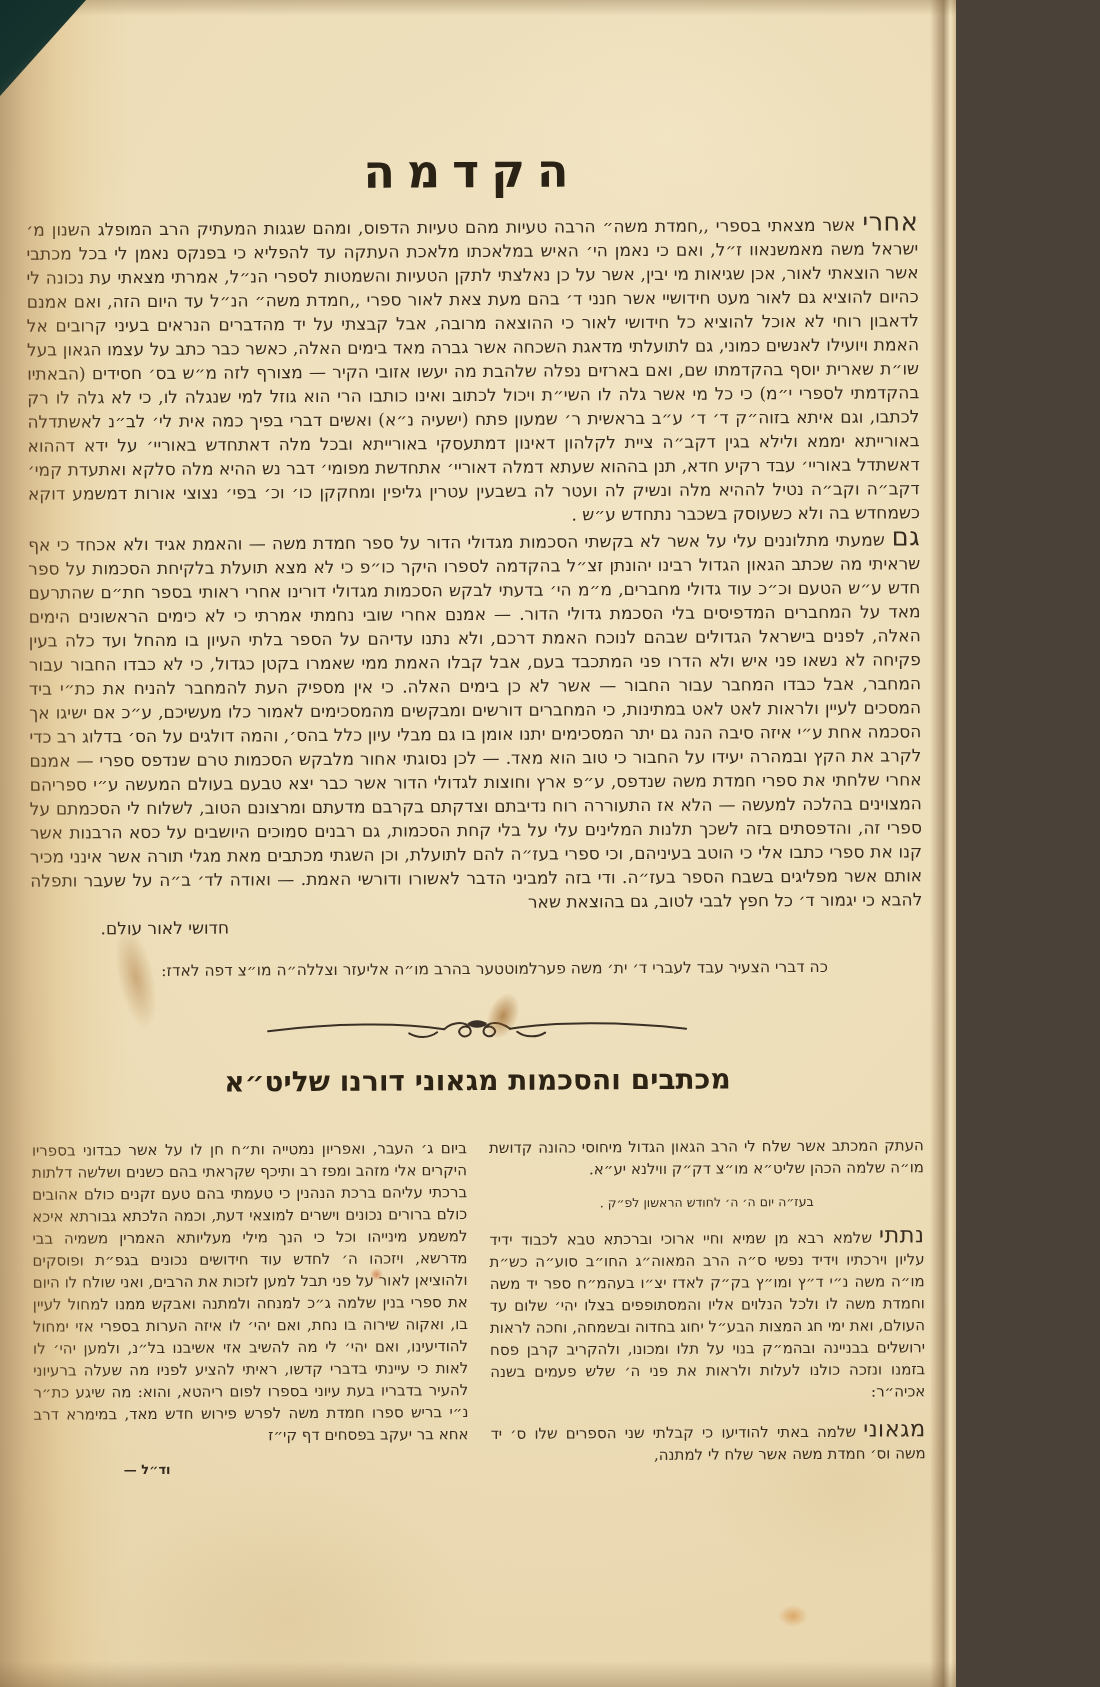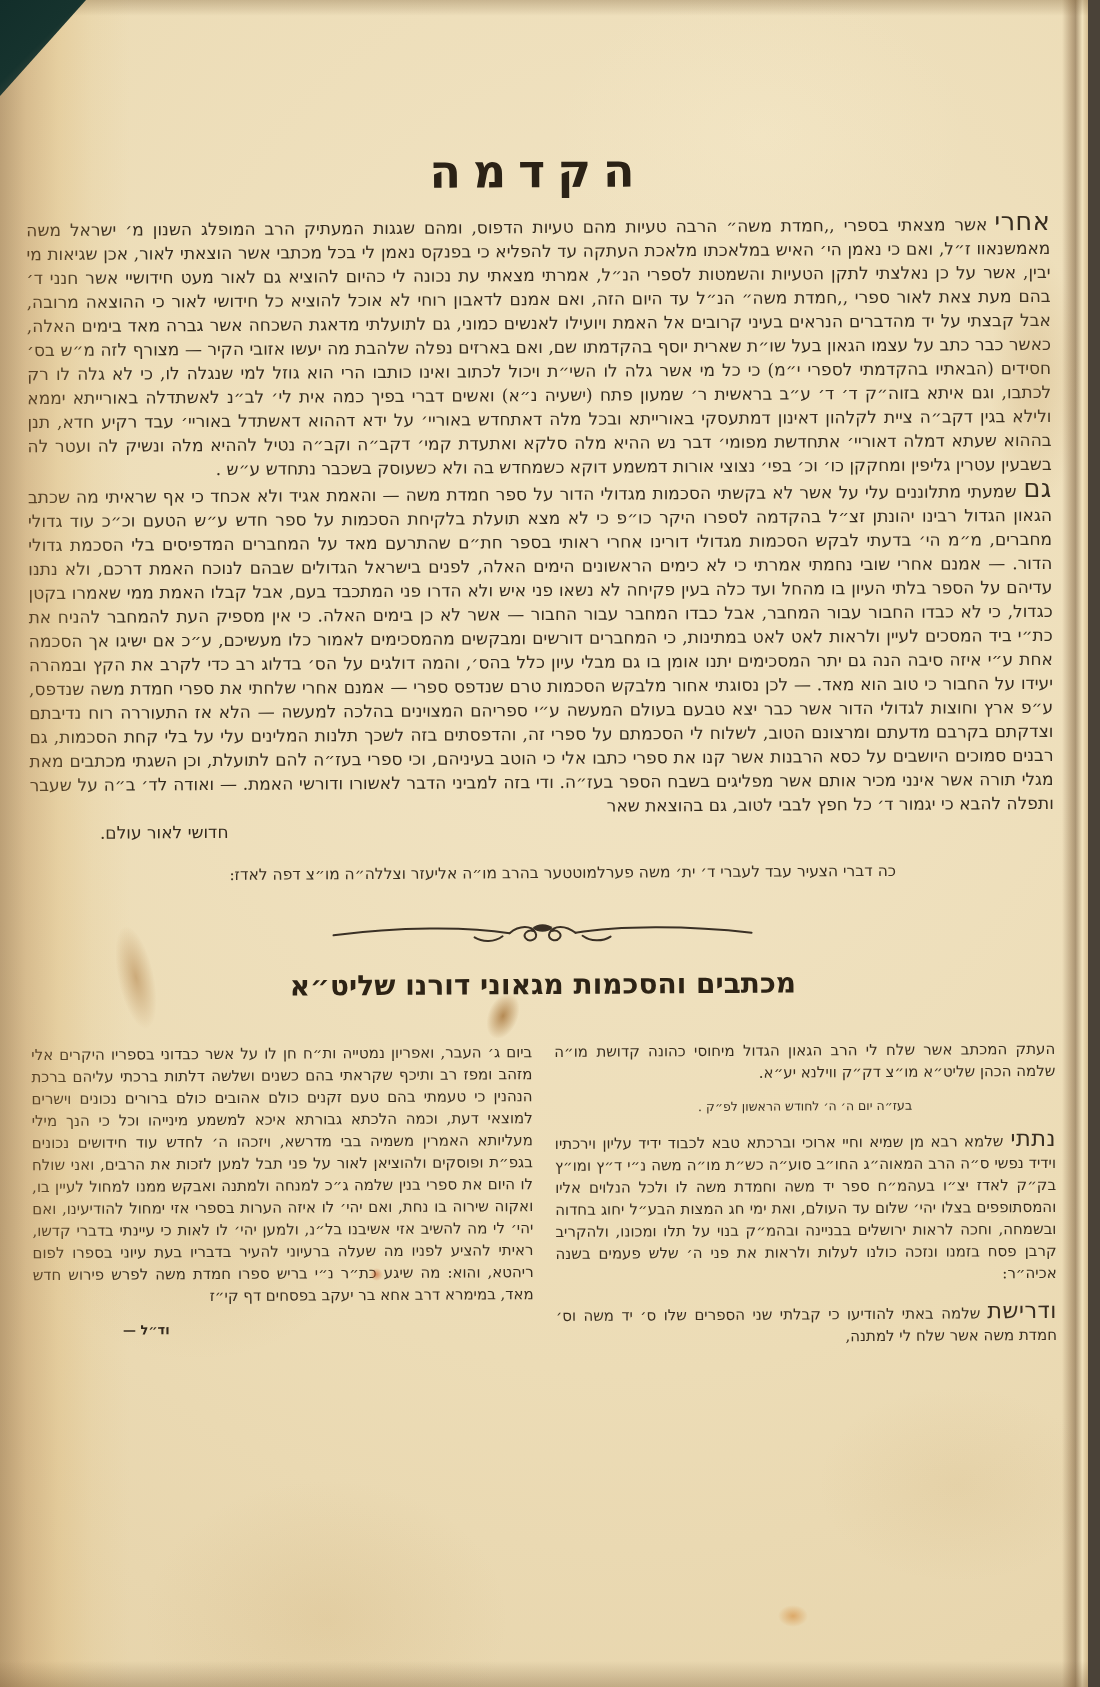--- a/index.html
+++ b/index.html
@@ -1,18 +1,18 @@
 <!DOCTYPE html>
 <html lang="he"><head>
 <meta charset="utf-8">
 <style>
   html,body{margin:0;padding:0;background:#4a4238;}
   .sheet{
     position:relative;
-    width:1088px;height:1687px;
+    width:956px;height:1687px;
     overflow:hidden;
     background:
       radial-gradient(170% 130% at 58% 32%, #f2e5c6 0%, #ecdcb6 38%, #e6d3aa 62%, #dcc79b 82%, #d2b888 100%);
     font-family:"DejaVu Serif","DejaVu Sans",serif;
     color:#33291d;
     direction:rtl;
   }
   .content{
     position:absolute;inset:0;
     padding:148px 34px 0 30px;
@@ -202,21 +202,21 @@
 
     <div class="columns">
 
       <div class="col col-right">
         <p class="letter-intro para2">העתק המכתב אשר שלח לי הרב הגאון הגדול מיחוסי כהונה קדושת מו״ה שלמה הכהן שליט״א מו״צ דק״ק ווילנא יע״א.</p>
         <div class="dateline">בעז״ה יום ה׳ ה׳ לחודש הראשון לפ״ק .</div>
         <p class="para2">
           <span class="dropword">נתתי</span><span>שלמא רבא מן שמיא וחיי ארוכי וברכתא טבא לכבוד ידיד עליון וירכתיו וידיד נפשי ס״ה הרב המאוה״ג החו״ב סוע״ה כש״ת מו״ה משה נ״י ד״ץ ומו״ץ בק״ק לאדז יצ״ו בעהמ״ח ספר יד משה וחמדת משה לו ולכל הנלוים אליו והמסתופפים בצלו יהי׳ שלום עד העולם, ואת ימי חג המצות הבע״ל יחוג בחדוה ובשמחה, וחכה לראות ירושלים בבניינה ובהמ״ק בנוי על תלו ומכונו, ולהקריב קרבן פסח בזמנו ונזכה כולנו לעלות ולראות את פני ה׳ שלש פעמים בשנה אכיה״ר:</span>
         </p>
         <p class="para2">
-          <span class="dropword">ודרישת</span><span>שלמה באתי להודיעו כי קבלתי שני הספרים שלו ס׳ יד משה וס׳ חמדת משה אשר שלח לי למתנה,</span>
+          <span class="dropword">מגאוני</span><span>שלמה באתי להודיעו כי קבלתי שני הספרים שלו ס׳ יד משה וס׳ חמדת משה אשר שלח לי למתנה,</span>
         </p>
       </div>
 
       <div class="col col-left">
         <p class="para2">ביום ג׳ העבר, ואפריון נמטייה ות״ח חן לו על אשר כבדוני בספריו היקרים אלי מזהב ומפז רב ותיכף שקראתי בהם כשנים ושלשה דלתות ברכתי עליהם ברכת הנהנין כי טעמתי בהם טעם זקנים כולם אהובים כולם ברורים נכונים וישרים למוצאי דעת, וכמה הלכתא גבורתא איכא למשמע מינייהו וכל כי הנך מילי מעליותא האמרין משמיה בבי מדרשא, ויזכהו ה׳ לחדש עוד חידושים נכונים בגפ״ת ופוסקים ולהוציאן לאור על פני תבל למען לזכות את הרבים, ואני שולח לו היום את ספרי בנין שלמה ג״כ למנחה ולמתנה ואבקש ממנו למחול לעיין בו, ואקוה שירוה בו נחת, ואם יהי׳ לו איזה הערות בספרי אזי ימחול להודיעינו, ואם יהי׳ לי מה להשיב אזי אשיבנו בל״נ, ולמען יהי׳ לו לאות כי עיינתי בדברי קדשו, ראיתי להציע לפניו מה שעלה ברעיוני להעיר בדבריו בעת עיוני בספרו לפום ריהטא, והוא: מה שיגע כת״ר נ״י בריש ספרו חמדת משה לפרש פירוש חדש מאד, במימרא דרב אחא בר יעקב בפסחים דף קי״ז</p>
         <div class="catchword">וד״ל —</div>
       </div>
 
     </div>
   </div>

